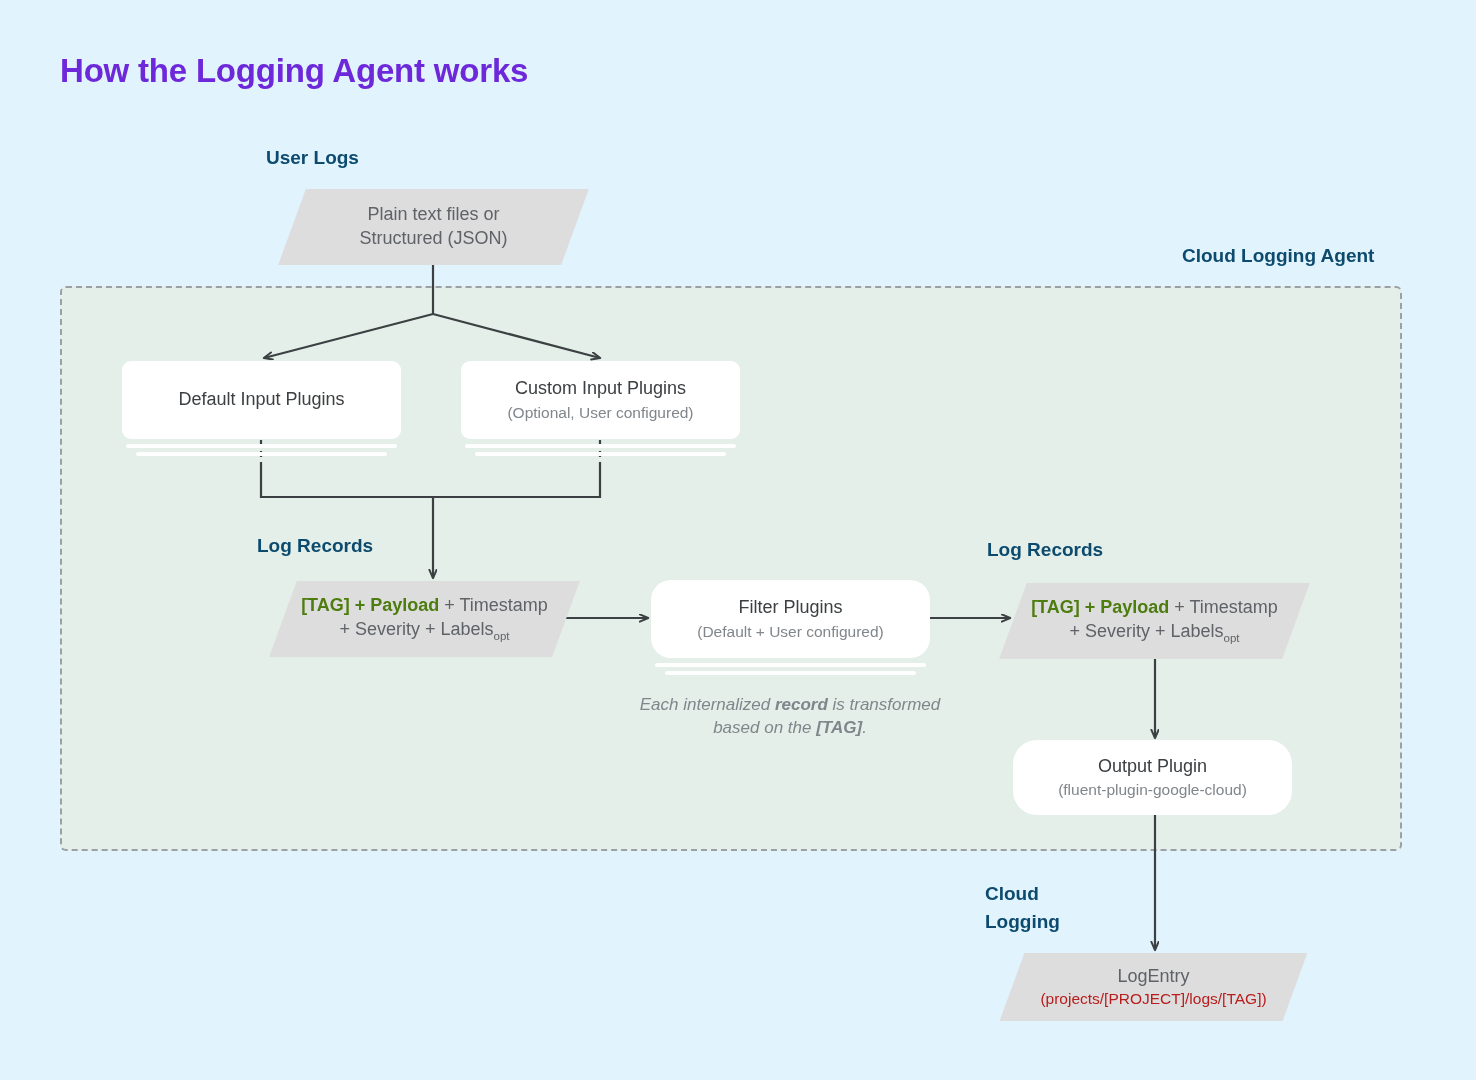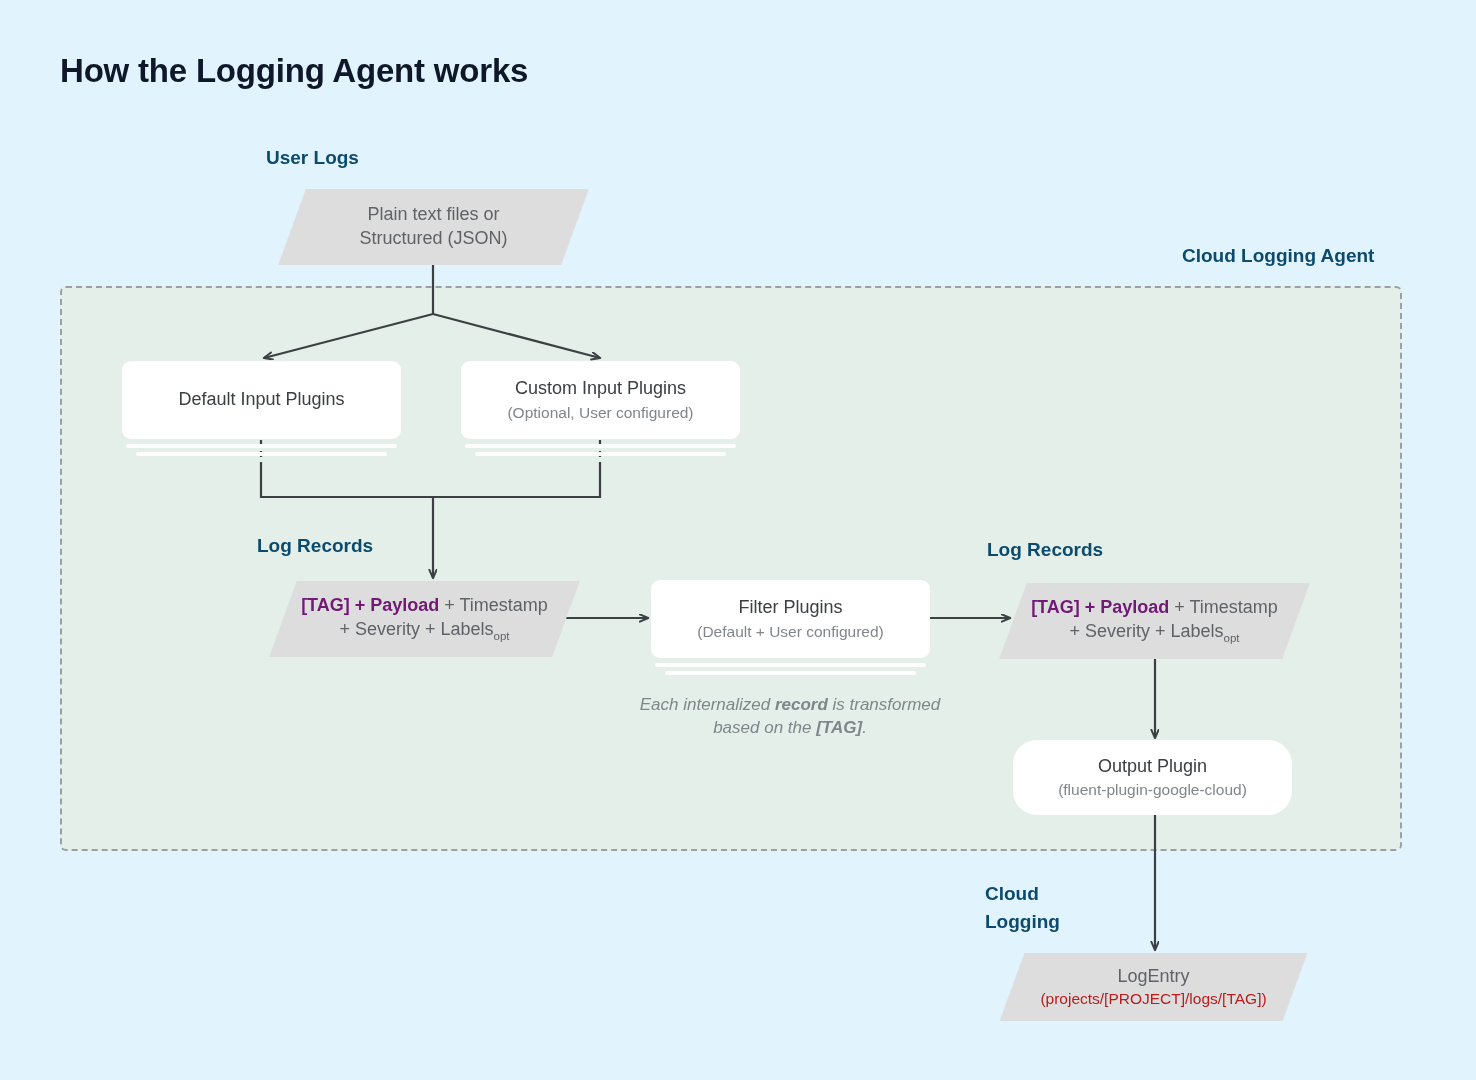--- a/index.html
+++ b/index.html
@@ -23,21 +23,21 @@
     overflow: hidden;
   }
 
   
   #page-title {
     position: absolute;
     left: 60px;
     top: 52px;
     font-size: 33px;
     font-weight: bold;
-    color: #0f172a;
+    color: #6d28d9;
     letter-spacing: -0.2px;
   }
 
   
   .section-label {
     position: absolute;
     font-size: 19px;
     font-weight: bold;
     color: #0c4a6e;
     line-height: 1.45;
@@ -92,21 +92,21 @@
     font-size: 18px;
     line-height: 1.33;
     z-index: 2;
     padding: 0 10px;
   }
   .para .txt .sub1 {
     display: block;
     font-size: 15.5px;
     color: #b91c1c;
   }
-  .para b { color: #701a75; font-weight: bold; }
+  .para b { color: #4d7c0f; font-weight: bold; }
   .para sub { font-size: 0.64em; text-align: center; }
 
   #node-plain-text { left: 292px; top: 189px;  width: 283px; height: 76px; }
   #node-records-left  { left: 283px; top: 581px; width: 283px; height: 76px; }
   #node-records-right { left: 1013px; top: 583px; width: 283px; height: 76px; }
   #node-logentry   { left: 1012px; top: 953px; width: 283px; height: 68px; }
 
   
   .card {
     position: absolute;
@@ -139,21 +139,21 @@
     width: calc(100% - 8px);
     height: 4px;
     background: #ffffff;
     border-radius: 2px;
   }
   .stack::after  { bottom: -9px; }
   .stack::before { bottom: -17px; left: 14px; width: calc(100% - 28px); }
 
   #card-default-input { left: 122px; top: 361px; width: 279px; height: 78px; }
   #card-custom-input  { left: 461px; top: 361px; width: 279px; height: 78px; }
-  #card-filter        { left: 651px; top: 580px; width: 279px; height: 78px; }
+  #card-filter        { left: 651px; top: 580px; width: 279px; height: 78px; border-radius: 20px; }
   #card-output        { left: 1013px; top: 740px; width: 279px; height: 75px; border-radius: 24px; }
 
   
   #annotation {
     position: absolute;
     left: 630px;
     top: 693px;
     width: 320px;
     text-align: center;
     font-style: italic;

